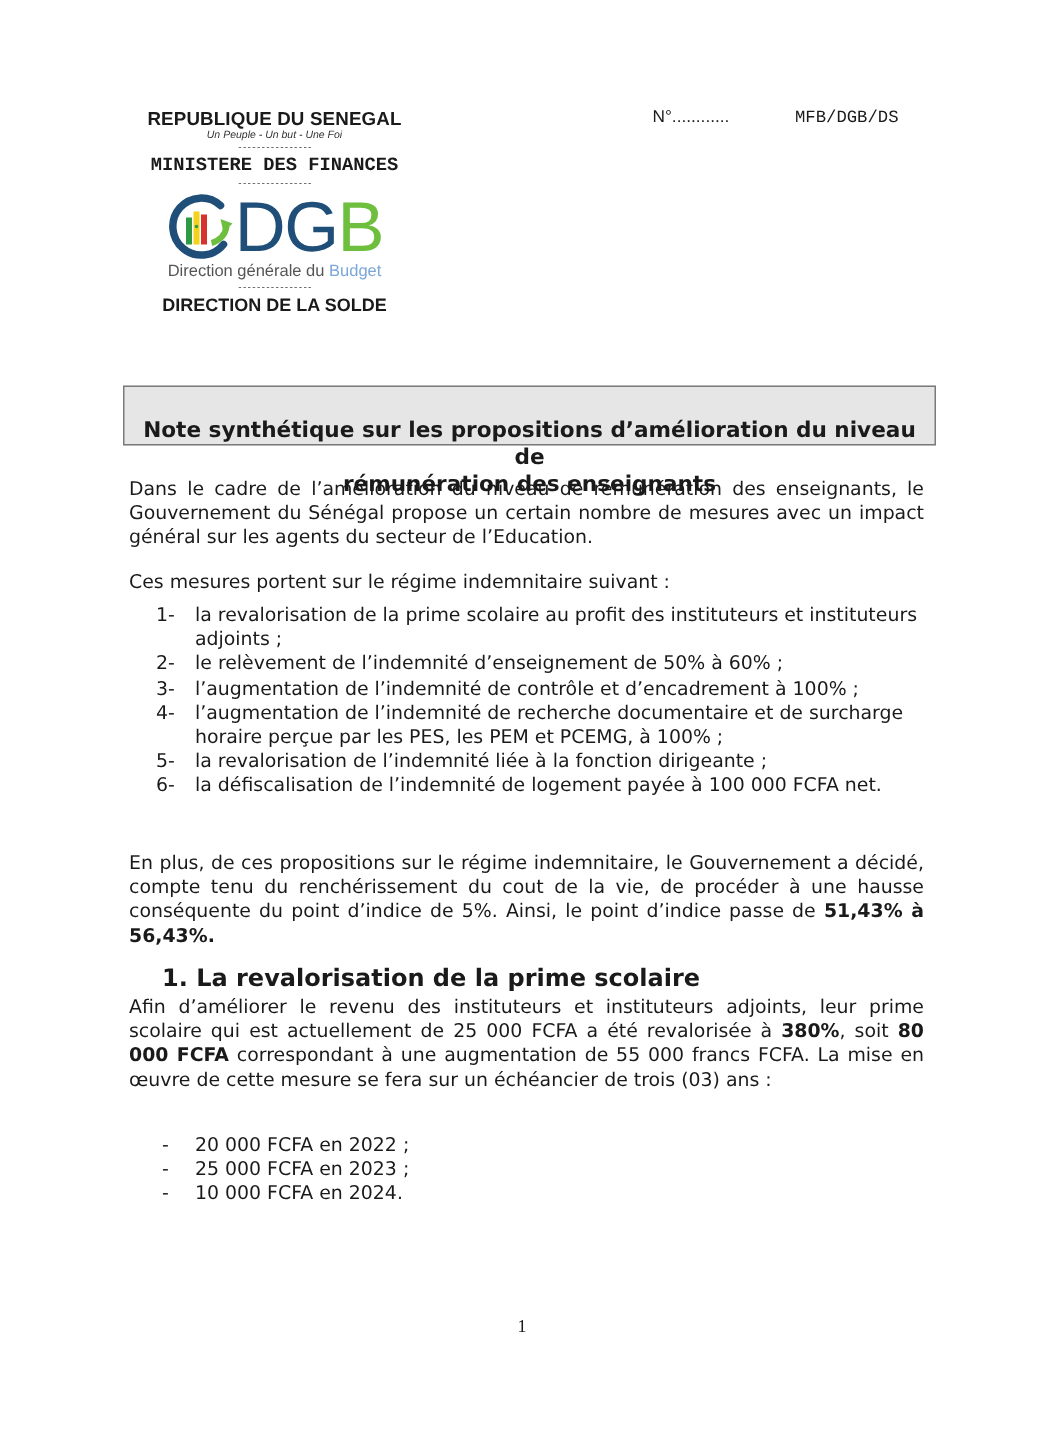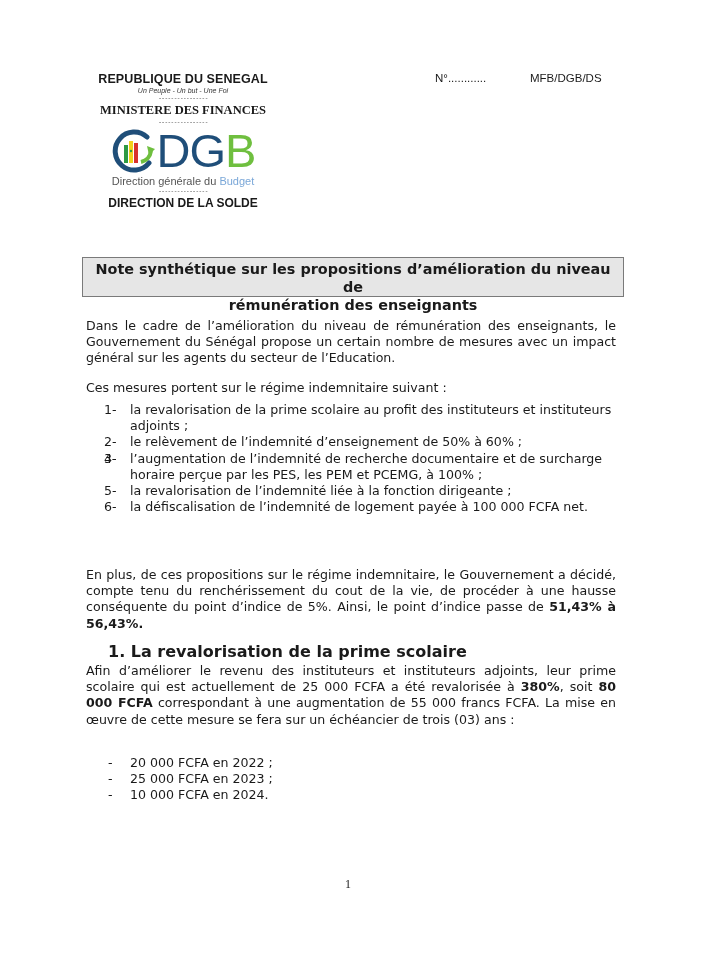--- a/index.html
+++ b/index.html
@@ -3,33 +3,33 @@
 <meta charset="utf-8">
 <style>
   html, body { margin:0; padding:0; }
   body { width:702px; height:960px; background:#ffffff; position:relative; overflow:hidden;
          font-family:"DejaVu Sans", sans-serif; color:#1a1a1a; }
   .page { position:absolute; left:0; top:0; width:702px; height:680px; }
   .hdr-left { position:absolute; left:88px; top:72px; width:190px; text-align:center; }
   .rep { font-family:"Liberation Sans", sans-serif; font-weight:bold; font-size:12.5px; letter-spacing:0.1px; }
   .motto { font-family:"Liberation Sans", sans-serif; font-style:italic; font-size:7px; margin-top:1px; color:#333; }
   .dash { font-size:6px; line-height:6px; letter-spacing:-0.5px; color:#333; margin:2px 0 1px; font-family:"Liberation Mono", monospace; }
-  .min { font-family:Liberation Serif, serif; font-weight:bold; font-size:12.5px; line-height:15px; }
+  .min { font-family:Liberation Mono, monospace; font-weight:bold; font-size:12.5px; line-height:15px; }
   .logo { display:flex; align-items:center; justify-content:center; height:46px; margin-top:2px; }
   .logo svg { display:block; }
   .logo-text { font-family:"Liberation Sans", sans-serif; font-size:47px; line-height:46px; color:#1f4e79; letter-spacing:-1px; }
   .logo-b { color:#6fbf3f; }
   .dgb-sub { font-family:"Liberation Sans", sans-serif; font-size:11px; color:#555; margin-top:1px; }
   .dgb-sub .hl { color:#7aa7d8; }
   .solde { font-family:"Liberation Sans", sans-serif; font-weight:bold; font-size:12px; margin-top:0px; }
   .hdr-num { position:absolute; left:435px; top:72px; font-family:"Liberation Sans", sans-serif; font-size:11.5px; }
-  .hdr-ref { position:absolute; left:530px; top:72px; font-family:Liberation Sans, sans-serif; font-size:11.5px; }
+  .hdr-ref { position:absolute; left:530px; top:72px; font-family:Liberation Mono, monospace; font-size:11.5px; }
   .title-box { position:absolute; left:82px; top:257px; width:542px; height:40px; background:#e6e6e6;
                border:1.5px solid #7a7a7a; box-sizing:border-box; text-align:center;
-               font-family:"DejaVu Sans", sans-serif; font-weight:bold; font-size:14.4px; line-height:18px; padding-top:2px; }
+               font-family:"DejaVu Sans", sans-serif; font-weight:bold; font-size:14.4px; line-height:18px; padding-top:20px; }
   .body-text { position:absolute; left:86px; width:530px; font-size:12.6px; line-height:16.2px; text-align:justify; }
   .p1 { top:318px; }
   .p2 { top:380px; }
   ol.measures { position:absolute; left:104px; top:402px; width:520px; margin:0; padding:0; list-style:none; font-size:12.6px; line-height:16.2px; }
   ol.measures li { position:relative; padding-left:26px; }
   ol.measures .num { position:absolute; left:0; }
   .p3 { top:567px; }
   .section-title { position:absolute; left:108px; top:642px; font-weight:bold; font-size:16px; }
   .p4 { top:663px; }
   ul.schedule { position:absolute; left:108px; top:755px; margin:0; padding:0; list-style:none; font-size:12.6px; line-height:16.2px; }
@@ -73,21 +73,21 @@
     <div>Note synthétique sur les propositions d’amélioration du niveau de</div>
     <div>rémunération des enseignants</div>
   </div>
 
   <div class="body-text p1">Dans le cadre de l’amélioration du niveau de rémunération des enseignants, le Gouvernement du Sénégal propose un certain nombre de mesures avec un impact général sur les agents du secteur de l’Education.</div>
   <div class="body-text p2">Ces mesures portent sur le régime indemnitaire suivant :</div>
 
   <ol class="measures">
     <li><span class="num">1-</span><span>la revalorisation de la prime scolaire  au profit des instituteurs et instituteurs adjoints ;</span></li>
     <li><span class="num">2-</span><span>le relèvement de l’indemnité d’enseignement de 50% à 60% ;</span></li>
-    <li><span class="num">3-</span></li>
+    <li><span class="num">3-</span><span>l’augmentation de l’indemnité de contrôle et d’encadrement à  100% ;</span></li>
     <li><span class="num">4-</span><span>l’augmentation de l’indemnité de recherche documentaire et de surcharge horaire perçue par les PES, les PEM et PCEMG, à 100% ;</span></li>
     <li><span class="num">5-</span><span>la revalorisation de l’indemnité  liée à la fonction dirigeante ;</span></li>
     <li><span class="num">6-</span><span>la défiscalisation de l’indemnité de logement payée à 100 000 FCFA net.</span></li>
   </ol>
 
   <div class="body-text p3"><span>En plus, de ces propositions sur le régime indemnitaire, le Gouvernement a décidé, compte tenu du renchérissement du cout de la vie, de procéder à une hausse conséquente du point d’indice de 5%. Ainsi, le point d’indice passe de </span><b>51,43% à 56,43%.</b></div>
 
   <div class="section-title">1.  La revalorisation de la prime scolaire</div>
 
   <div class="body-text p4"><span>Afin d’améliorer le revenu des instituteurs et instituteurs adjoints, leur prime scolaire qui est actuellement de 25 000 FCFA a été revalorisée à </span><b>380%</b><span>, soit </span><b>80 000 FCFA</b><span> correspondant à une augmentation de 55 000 francs FCFA. La mise en œuvre de cette mesure se fera sur un échéancier de trois (03) ans :</span></div>

